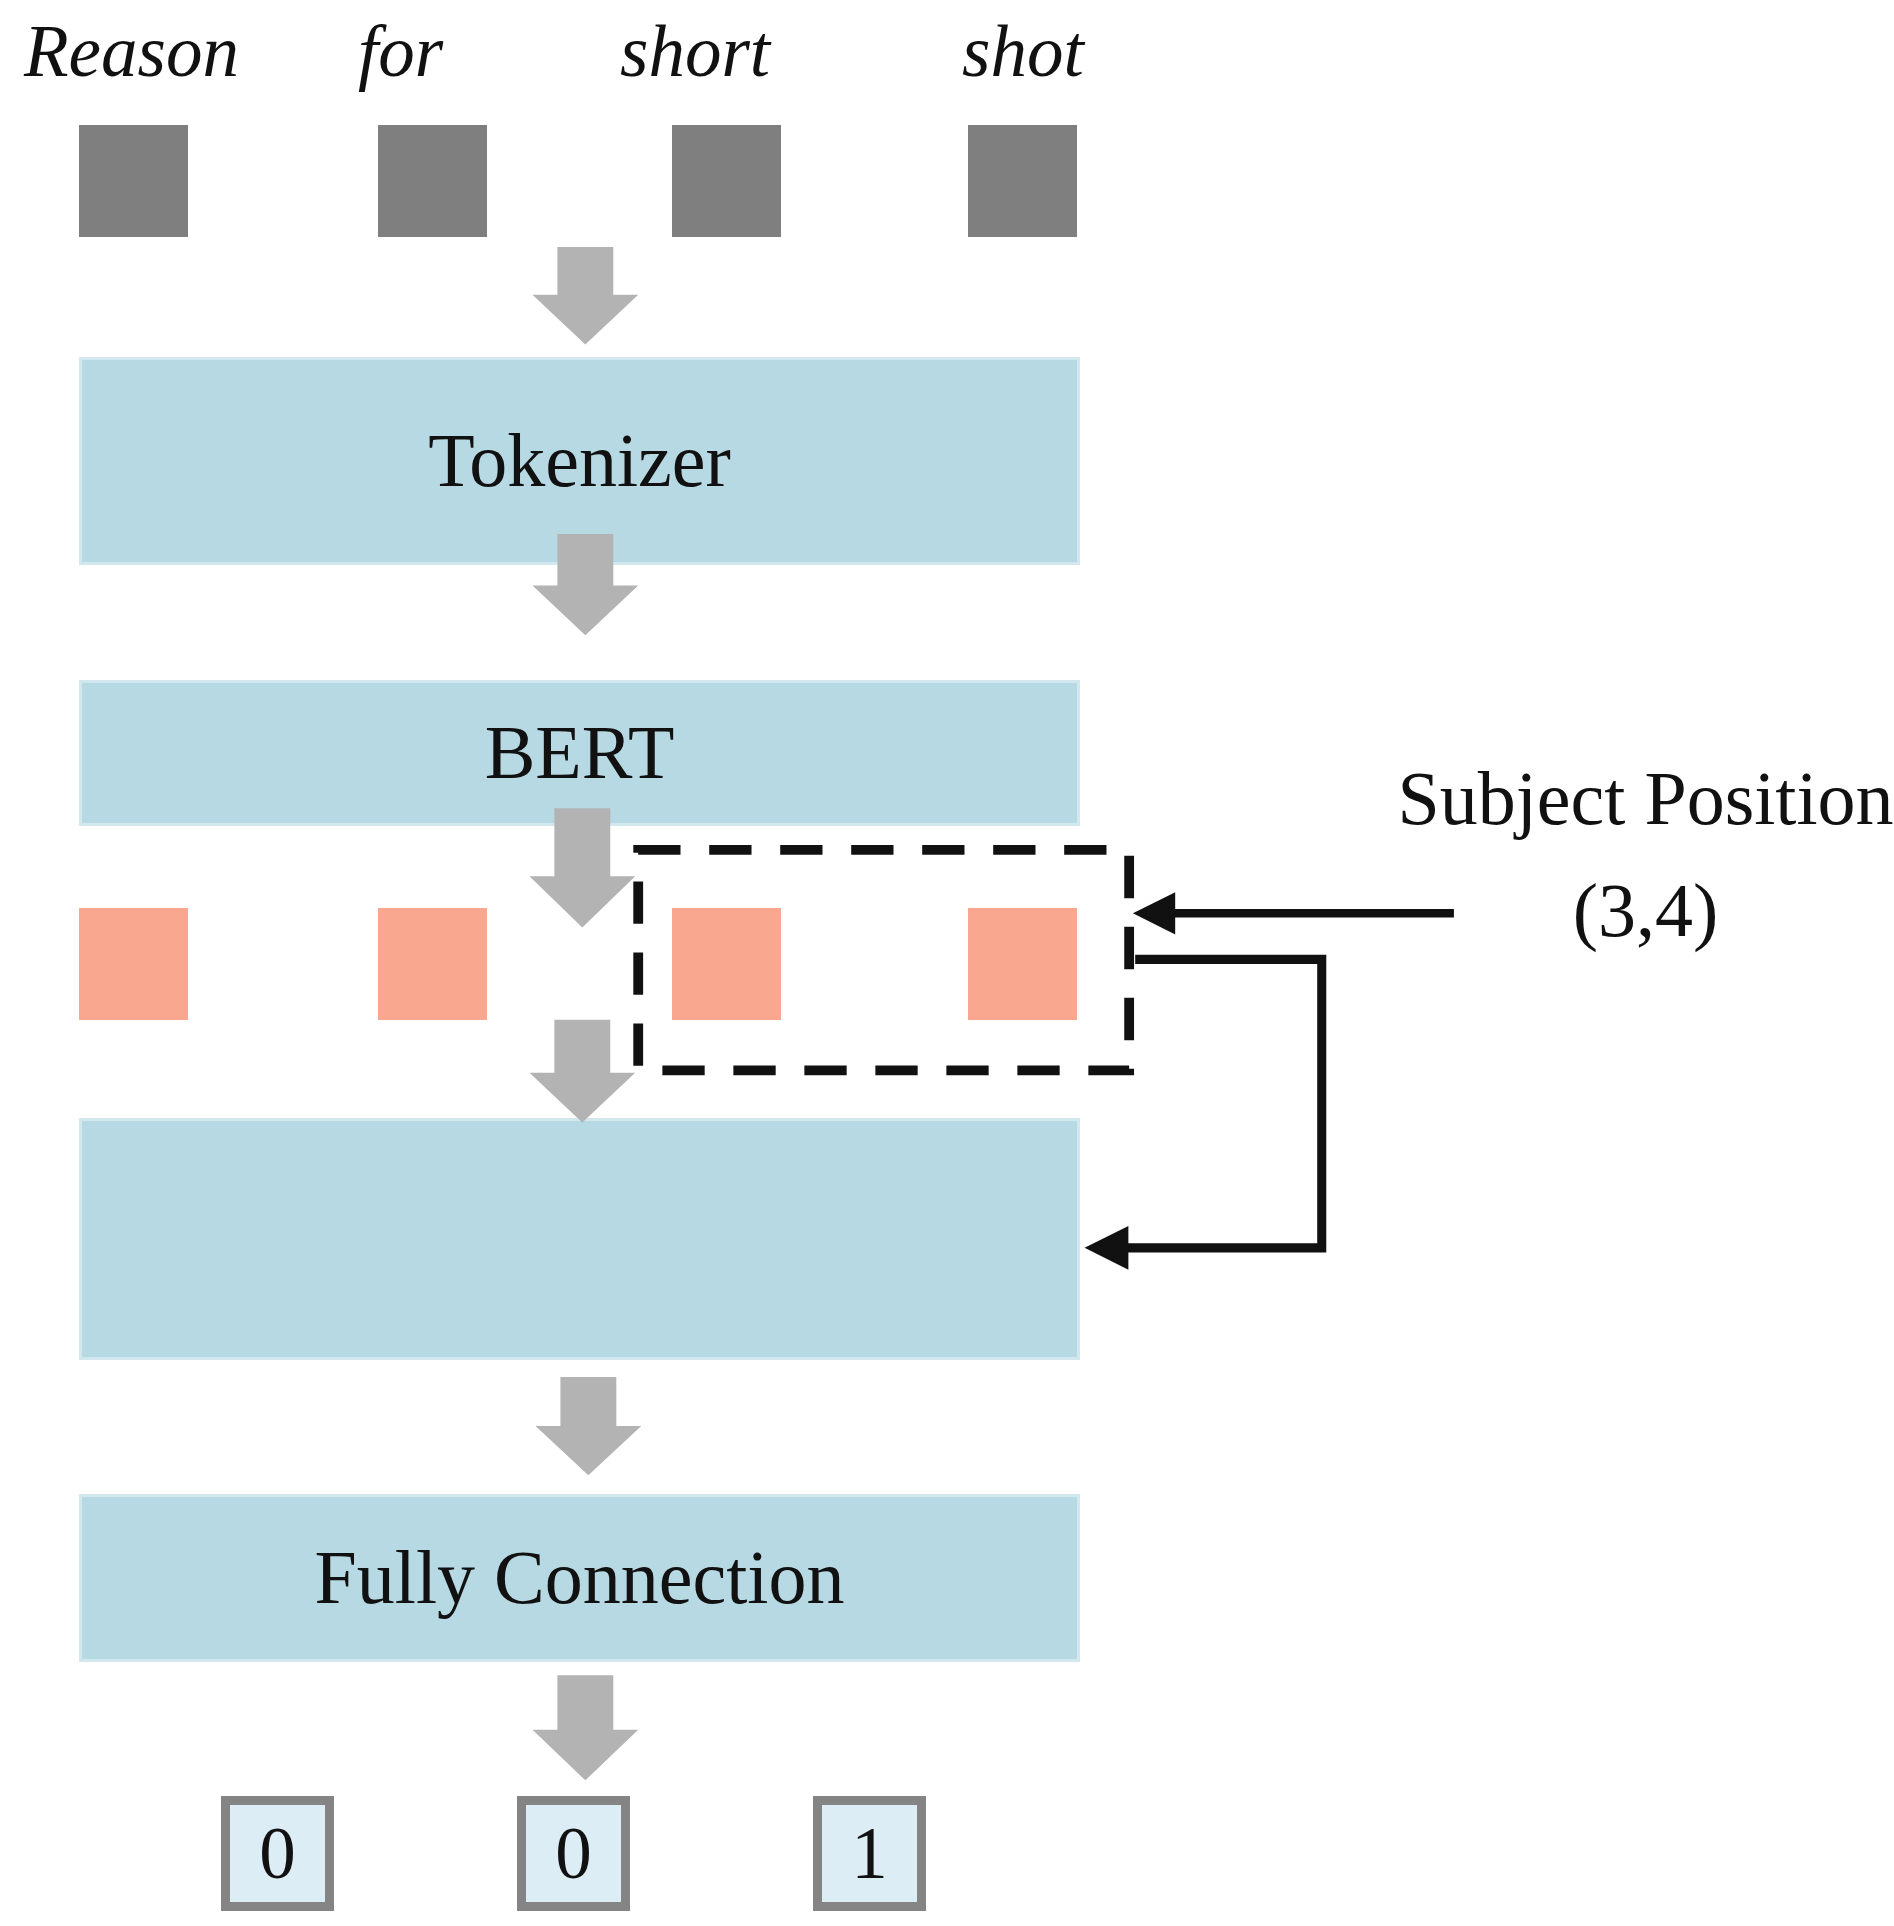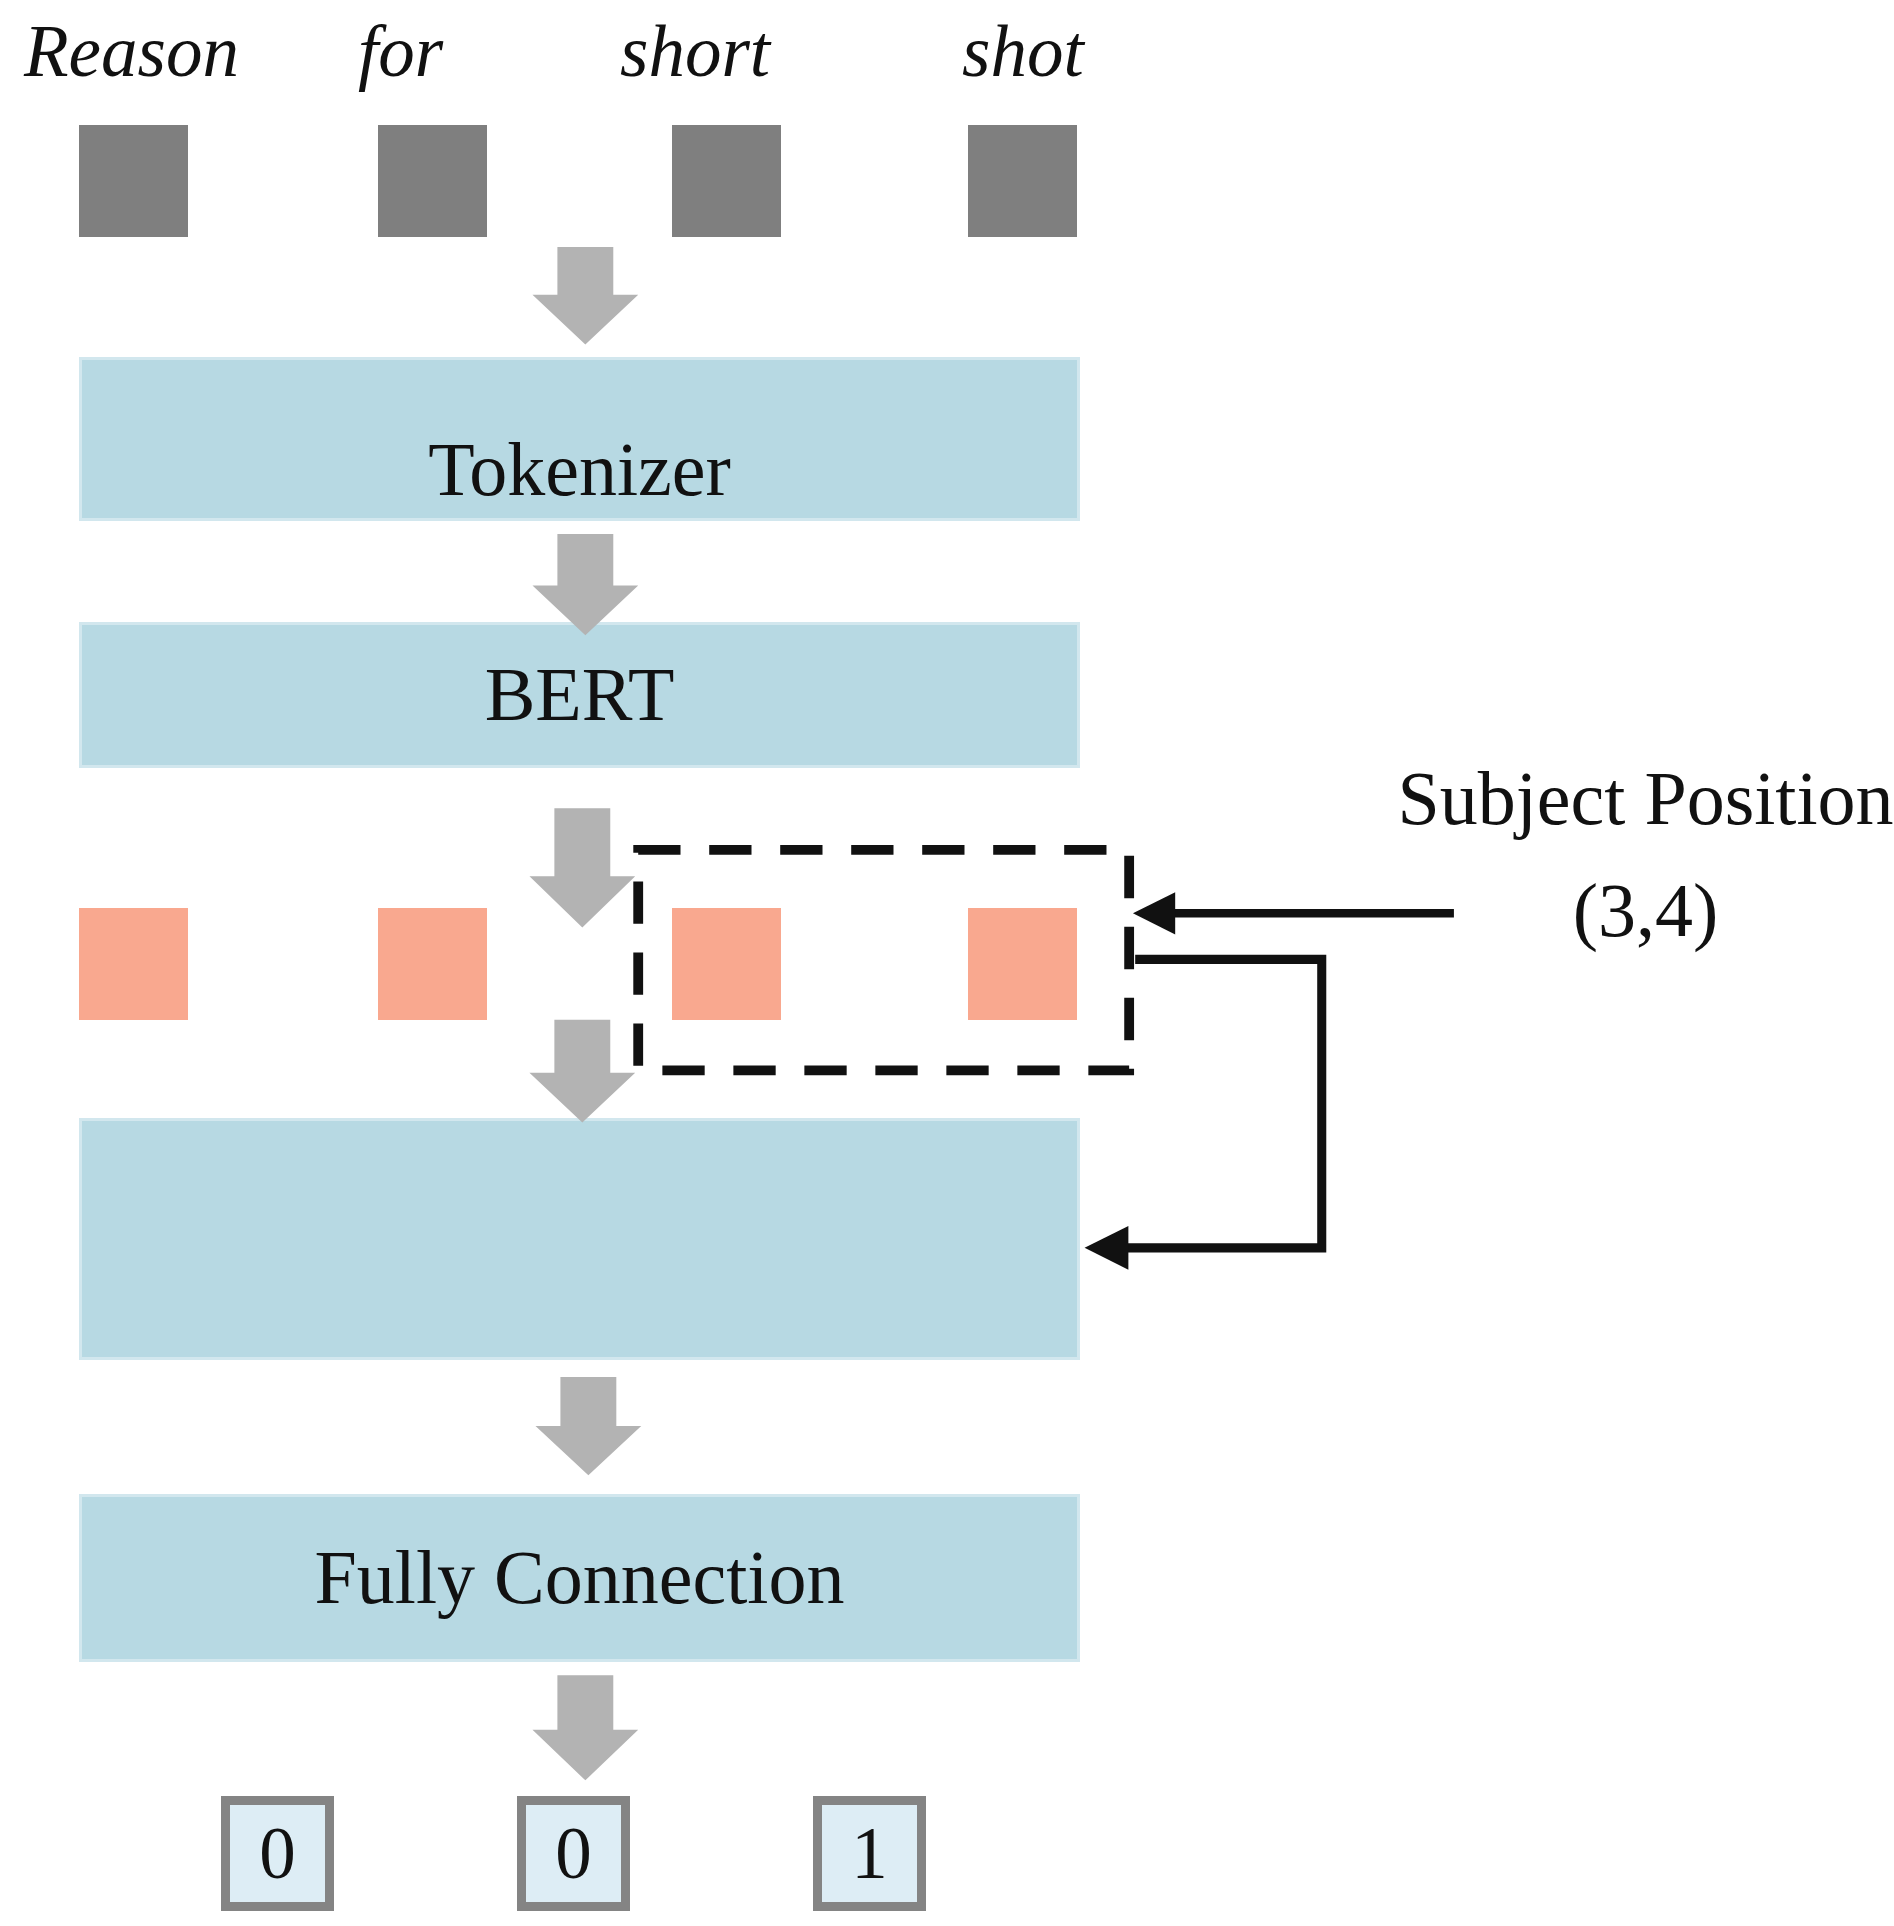--- a/index.html
+++ b/index.html
@@ -24,22 +24,22 @@
   }
   .block {
     position: absolute; left: 79px; width: 1001px;
     background: #b7d9e3; border: 3px solid #d2e7ee;
     box-sizing: border-box;
     display: flex; flex-direction: column;
     align-items: center; justify-content: center;
     font-size: 76px; line-height: 1.28;
     text-align: center;
   }
-  .block-tokenizer { top: 357px;  height: 164px; justify-content: flex-end; }
-  .block-bert      { top: 622px;  height: 146px; }
+  .block-tokenizer { top: 357px;  height: 208px; }
+  .block-bert      { top: 680px;  height: 146px; }
   .block-cln       { top: 1118px; height: 242px; }
   .block-fc        { top: 1494px; height: 168px; }
   .out-cell {
     position: absolute; top: 1796px; width: 113px; height: 115px;
     background: #ddedf5; border: 9px solid #848484;
     box-sizing: border-box;
     display: flex; align-items: center; justify-content: center;
     font-size: 73px;
   }
   .annotation {

